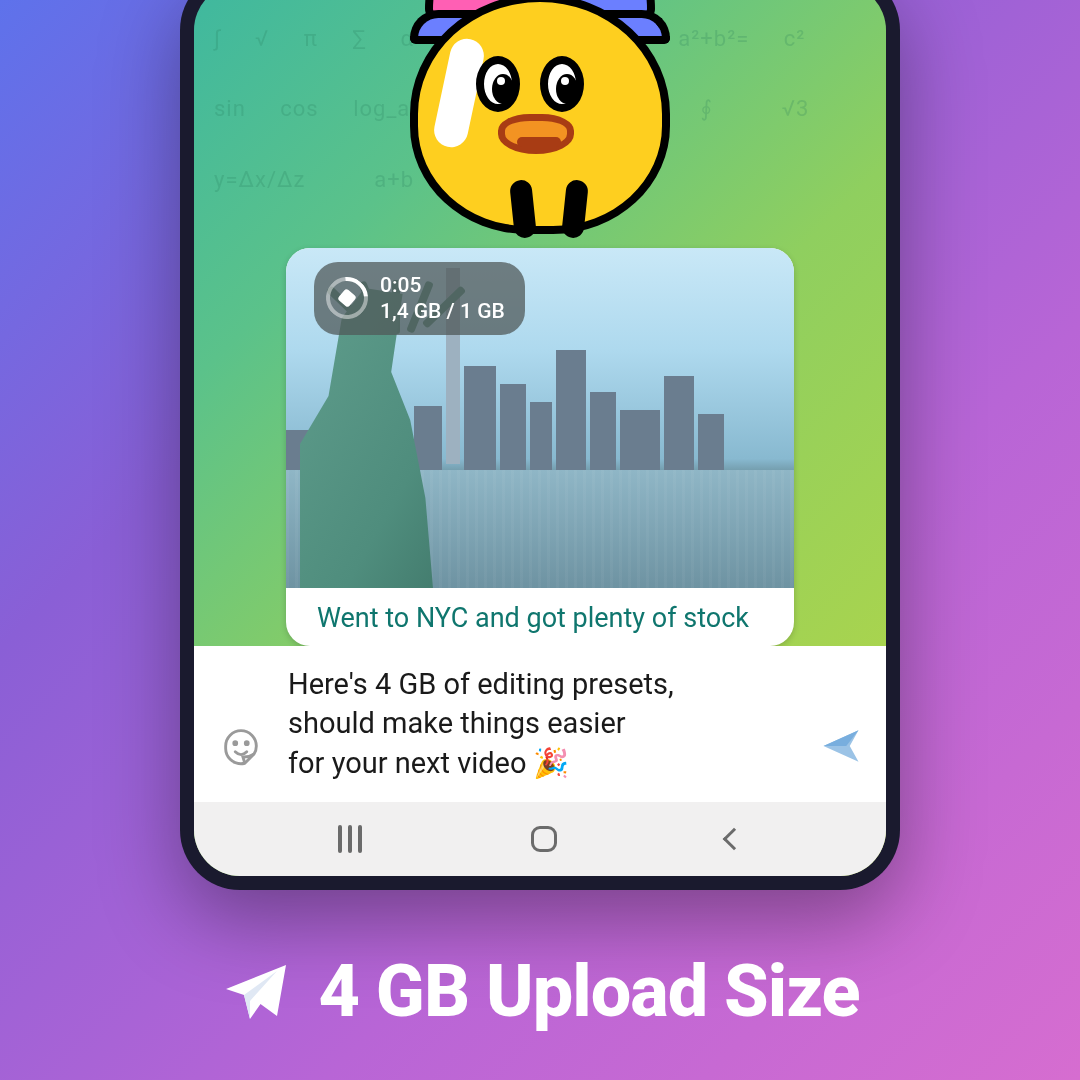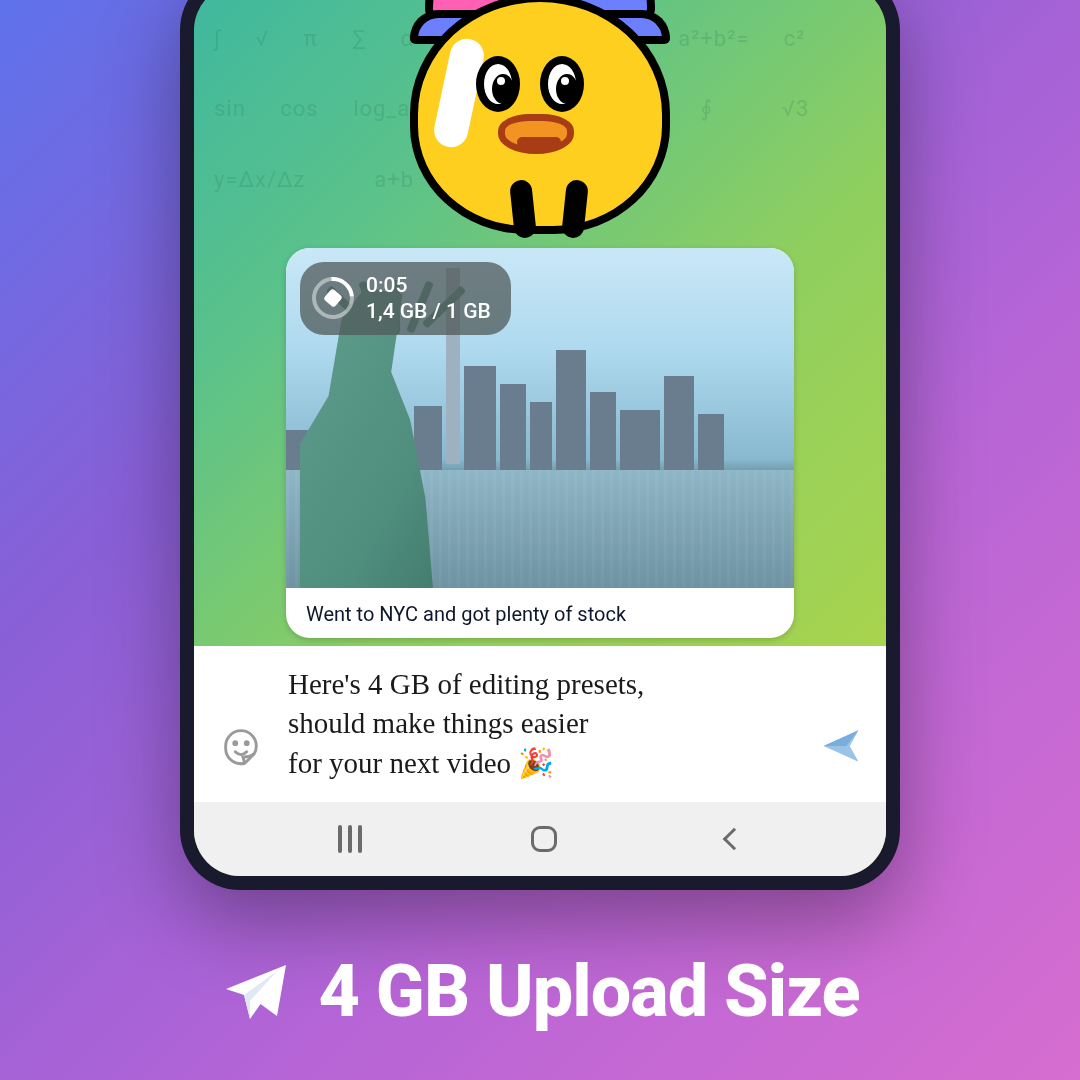--- a/index.html
+++ b/index.html
@@ -150,61 +150,62 @@
 }
 .statue .spike{position:absolute;bottom:0;width:8px;height:54px;background:#4f8d7d;border-radius:3px;}
 .statue .spike:nth-child(1){left:4px; transform:rotate(-46deg);}
 .statue .spike:nth-child(2){left:28px;transform:rotate(-22deg);}
 .statue .spike:nth-child(3){left:52px;transform:rotate(0deg);}
 .statue .spike:nth-child(4){left:76px;transform:rotate(22deg);}
 .statue .spike:nth-child(5){left:100px;transform:rotate(46deg);}
 
 
 .upload-badge{
-  position:absolute; top:14px; left:14px;
+  position:absolute; top:14px; left:28px;
   background:rgba(80,90,90,.75);
   border-radius:24px;
   padding:10px 20px 10px 12px;
   display:flex; align-items:center; gap:12px;
   color:#fff;
 }
 .stop-ring{
   width:42px;height:42px;border-radius:50%;
   border:4px solid rgba(255,255,255,.45);
   border-top-color:#fff;
   position:relative;
   transform:rotate(40deg);
 }
 .stop-ring::after{content:"";position:absolute;inset:0;margin:auto;width:14px;height:14px;background:#fff;border-radius:3px;}
 .upload-text{ line-height:1.25; font-size:21px; font-weight:500;}
 .upload-text .row2{ font-size:21px; }
 
 .caption{
   padding:14px 20px 12px;
-  font-size:20px;
-  color:#0f172a;
+  font-size:27px;
+  color:#0f766e;
   white-space:nowrap;
   overflow:hidden;
+  margin-left:11px;
 }
 
 
 .input-bar{
   position:absolute; left:0; right:0; bottom:74px;
   background:#fff; height:156px;
   display:flex; align-items:center;
   padding:0 24px;
   gap:24px;
 }
 .sticker-btn{
   width:46px;height:46px;flex:0 0 46px;
   align-self:center; margin-top:44px;
 }
 .sticker-btn svg{width:100%;height:100%;}
 .message-text{
-  font-size:29px; color:#1a1a1a; line-height:1.35;font-family:Liberation Serif, serif;
+  font-size:29px; color:#1a1a1a; line-height:1.35;
 }
 .send-btn{ width:42px;height:42px; align-self:center; margin-top:44px; margin-left:auto;}
 .send-btn svg{width:100%;height:100%;}
 
 
 .navbar{
   position:absolute; left:0; right:0; bottom:0; height:74px;
   background:#f1f0f0;
   display:flex; justify-content:space-around; align-items:center;
   padding:0 60px;

